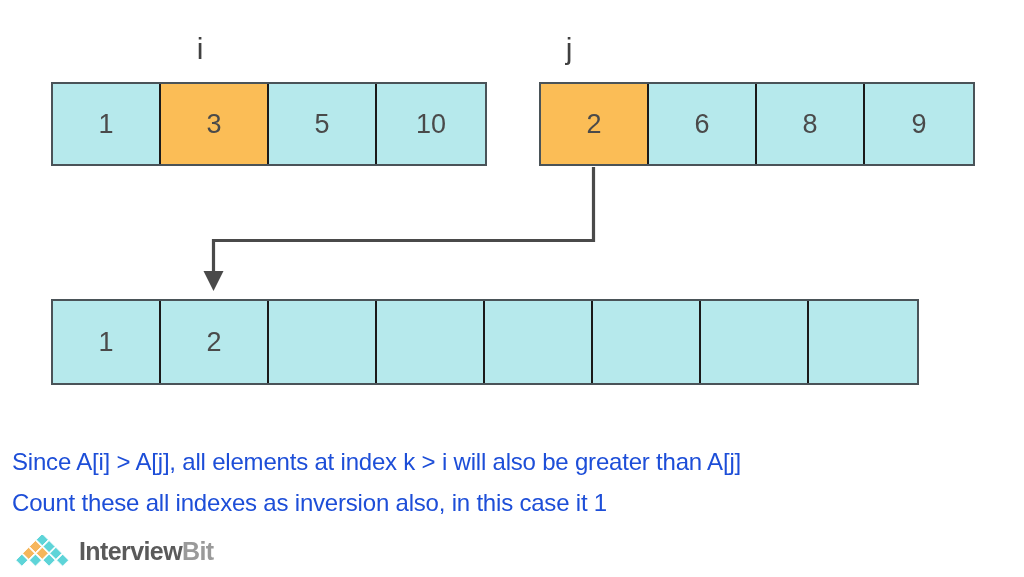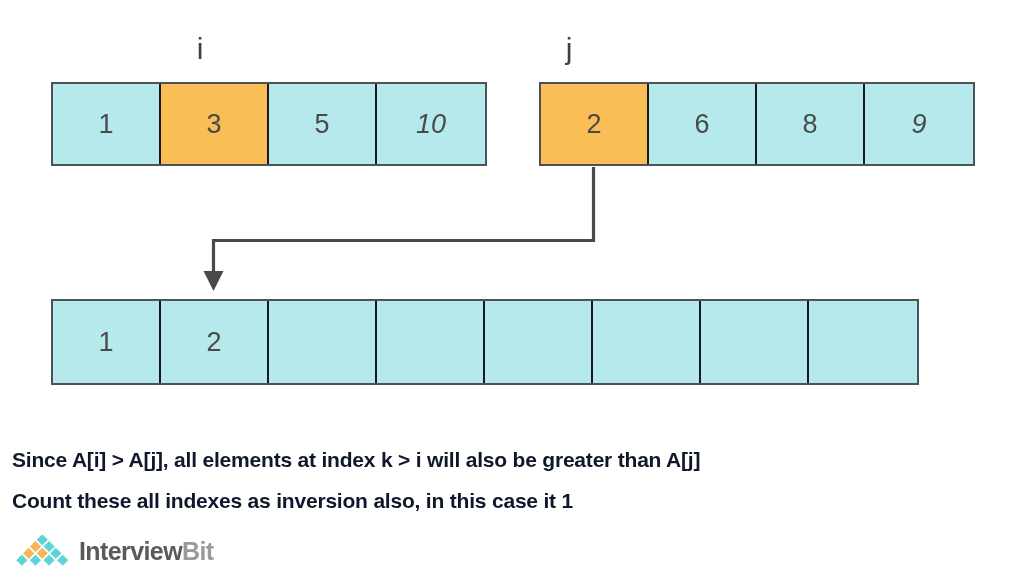--- a/index.html
+++ b/index.html
@@ -56,44 +56,44 @@
     align-items: center;
     justify-content: center;
     font-family: "Liberation Sans", sans-serif;
     font-size: 27px;
     font-weight: 400;
     color: #4a4a4a;
     background: #b6e9ec;
     border-right: 2px solid #1a1a1a;
     height: 100%;
   }
-  .cell:last-child { border-right: none; font-style: italic; }
+  .cell:last-child { border-right: none; }
   .cell.highlight { background: #fbbd56; }
 
   #array-left  .cell { width: 108px; }
   #array-right .cell { width: 108px; }
   #array-result .cell { width: 108px; }
 
   
   #connector {
     position: absolute;
     left: 0; top: 0;
     width: 1024px;
     height: 577px;
     pointer-events: none;
   }
 
   
   .caption {
     position: absolute;
     left: 12px;
     font-family: "Liberation Sans", sans-serif;
-    font-size: 21px;
-    font-weight: bold;
-    color: #0f172a;
+    font-size: 24px;
+    font-weight: normal;
+    color: #1d4ed8;
     letter-spacing: -0.2px;
     white-space: nowrap;
   }
   #caption-line-1 { top: 448px; }
   #caption-line-2 { top: 489px; }
 
   
   #logo {
     position: absolute;
     left: 14px;

